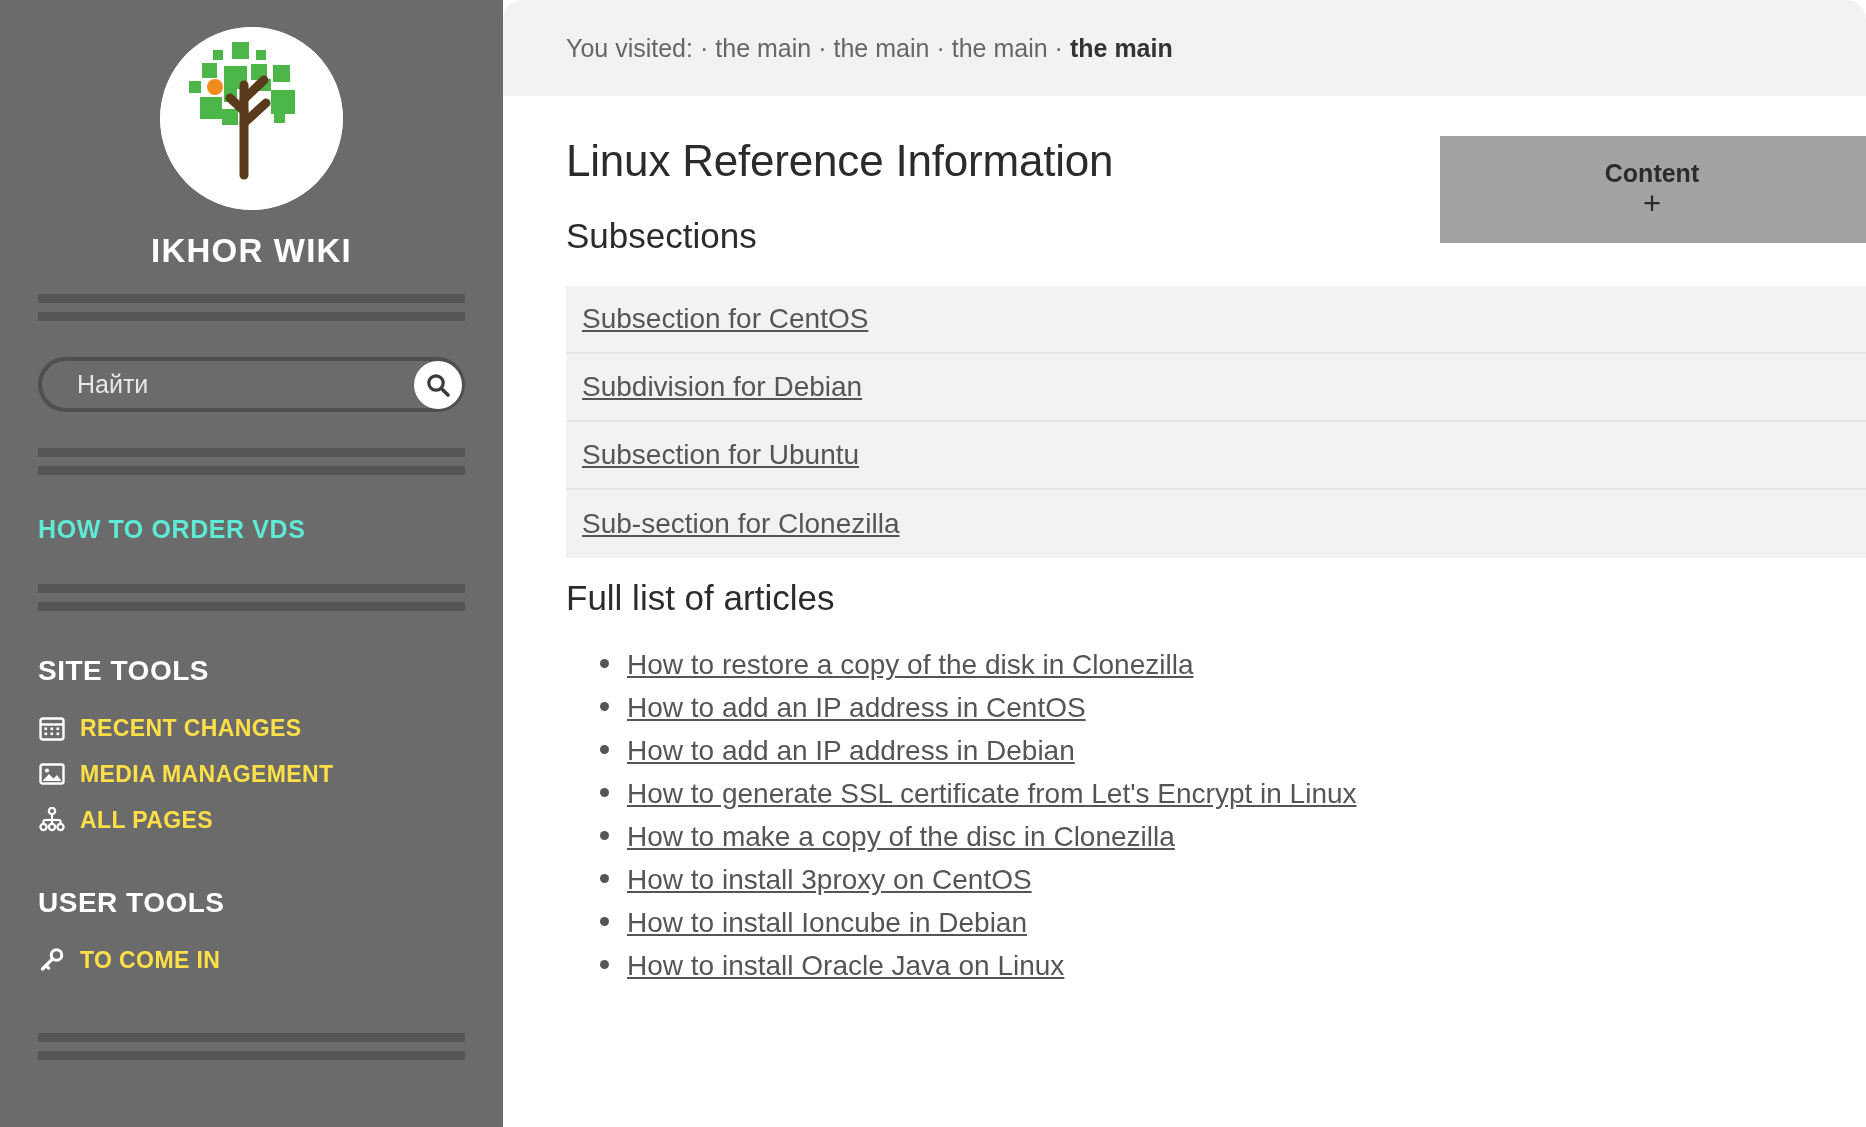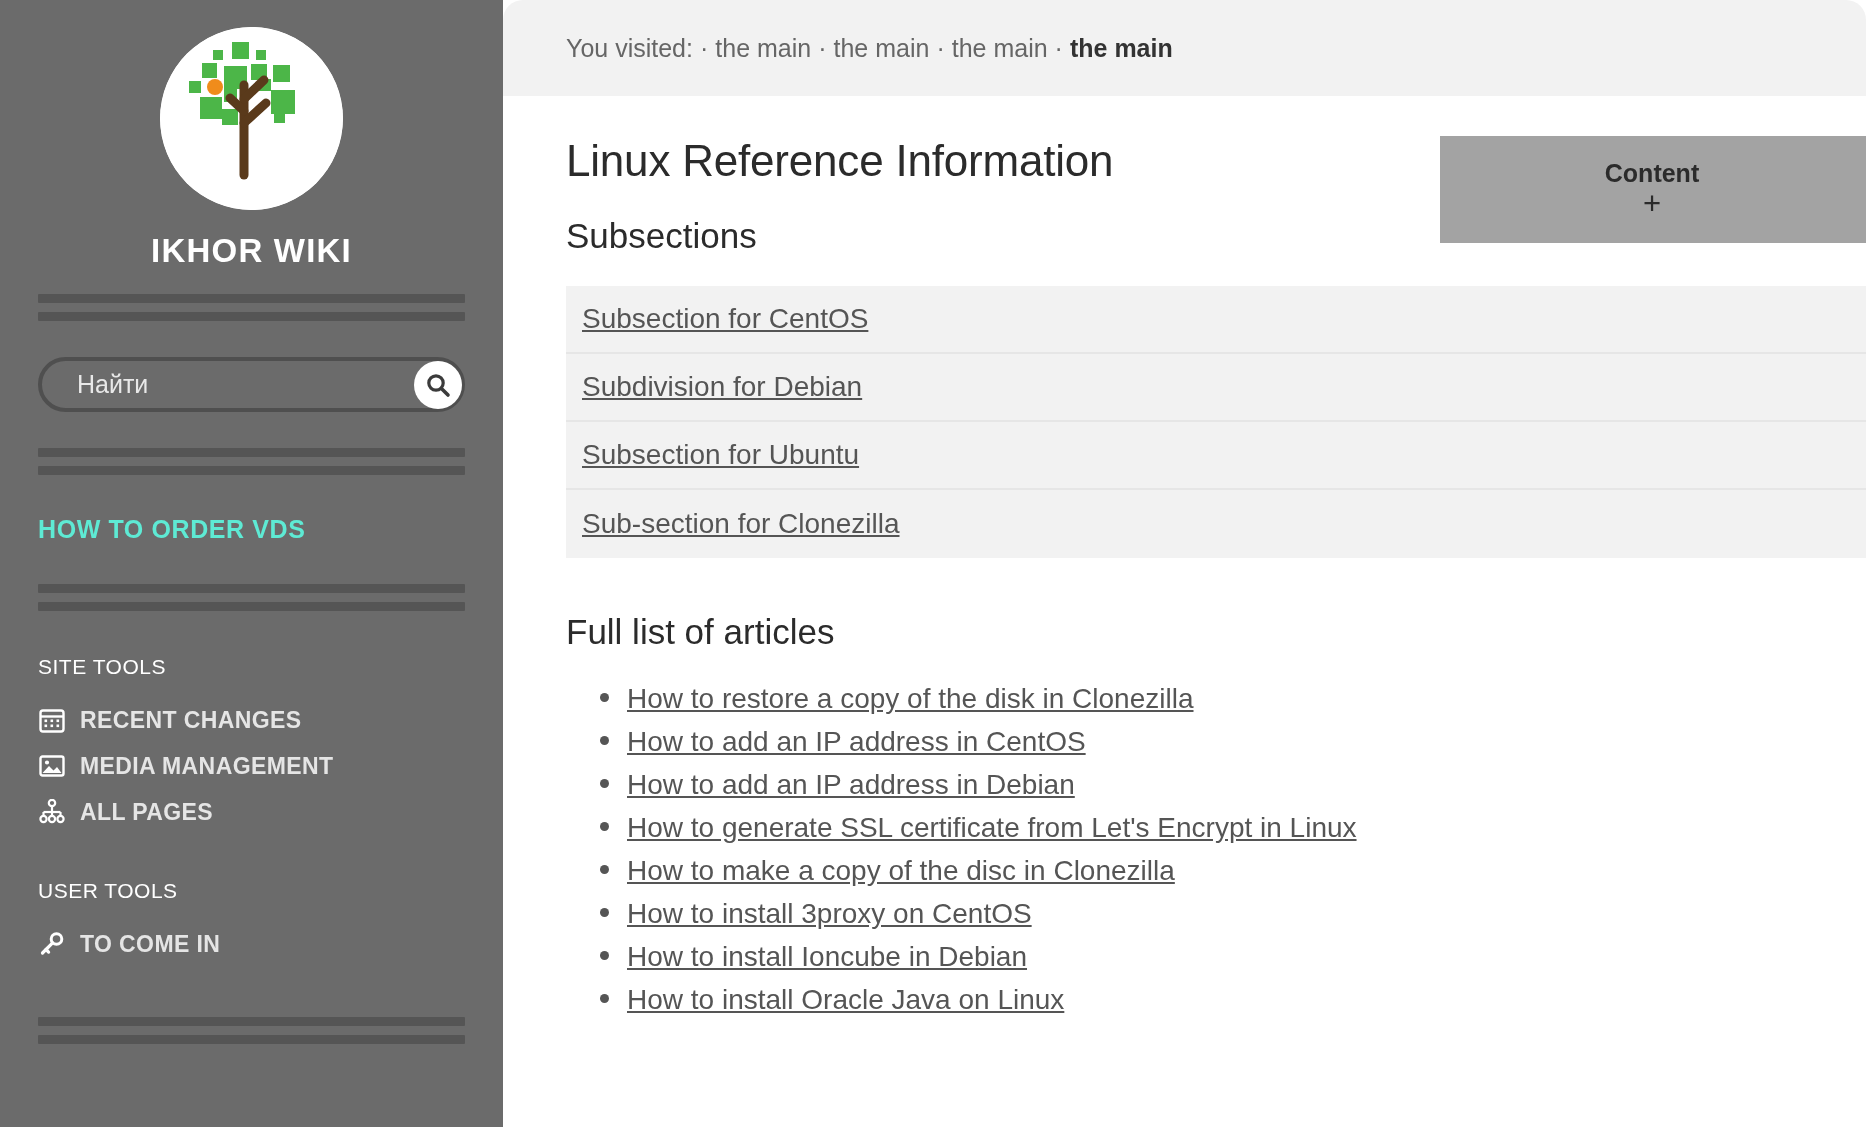--- a/index.html
+++ b/index.html
@@ -104,32 +104,32 @@
   .nav-heading {
     color: #5eead4;
     font-size: 25px;
     font-weight: bold;
     letter-spacing: 0.6px;
     margin-top: 40px;
   }
 
   .tools-heading {
     color: #ffffff;
-    font-size: 21px;
-    font-weight: normal;
+    font-size: 28px;
+    font-weight: bold;
     letter-spacing: 0.5px;
     margin-top: 44px;
     margin-bottom: 18px;
   }
 
   .nav-item {
     display: flex;
     align-items: center;
     gap: 14px;
-    color: #e5e5e5;
+    color: #fde047;
     font-size: 23px;
     font-weight: bold;
     letter-spacing: 0.4px;
     padding: 9px 0;
     cursor: pointer;
   }
   .nav-item .icon {
     width: 28px;
     height: 28px;
     display: flex;
@@ -422,21 +422,21 @@
           <a class="subsection-link">Subdivision for Debian</a>
         </li>
         <li class="subsection-item">
           <a class="subsection-link">Subsection for Ubuntu</a>
         </li>
         <li class="subsection-item">
           <a class="subsection-link">Sub-section for Clonezilla</a>
         </li>
       </ul>
 
-      <h2 class="section-title" style="margin-top:54px;">Full list of articles</h2>
+      <h2 class="section-title" style="margin-top:20px;">Full list of articles</h2>
 
       <ul class="articles">
         <li class="article-row">
           <span class="bullet"></span>
           <a class="article-link">How to restore a copy of the disk in Clonezilla</a>
         </li>
         <li class="article-row">
           <span class="bullet"></span>
           <a class="article-link">How to add an IP address in CentOS</a>
         </li>

